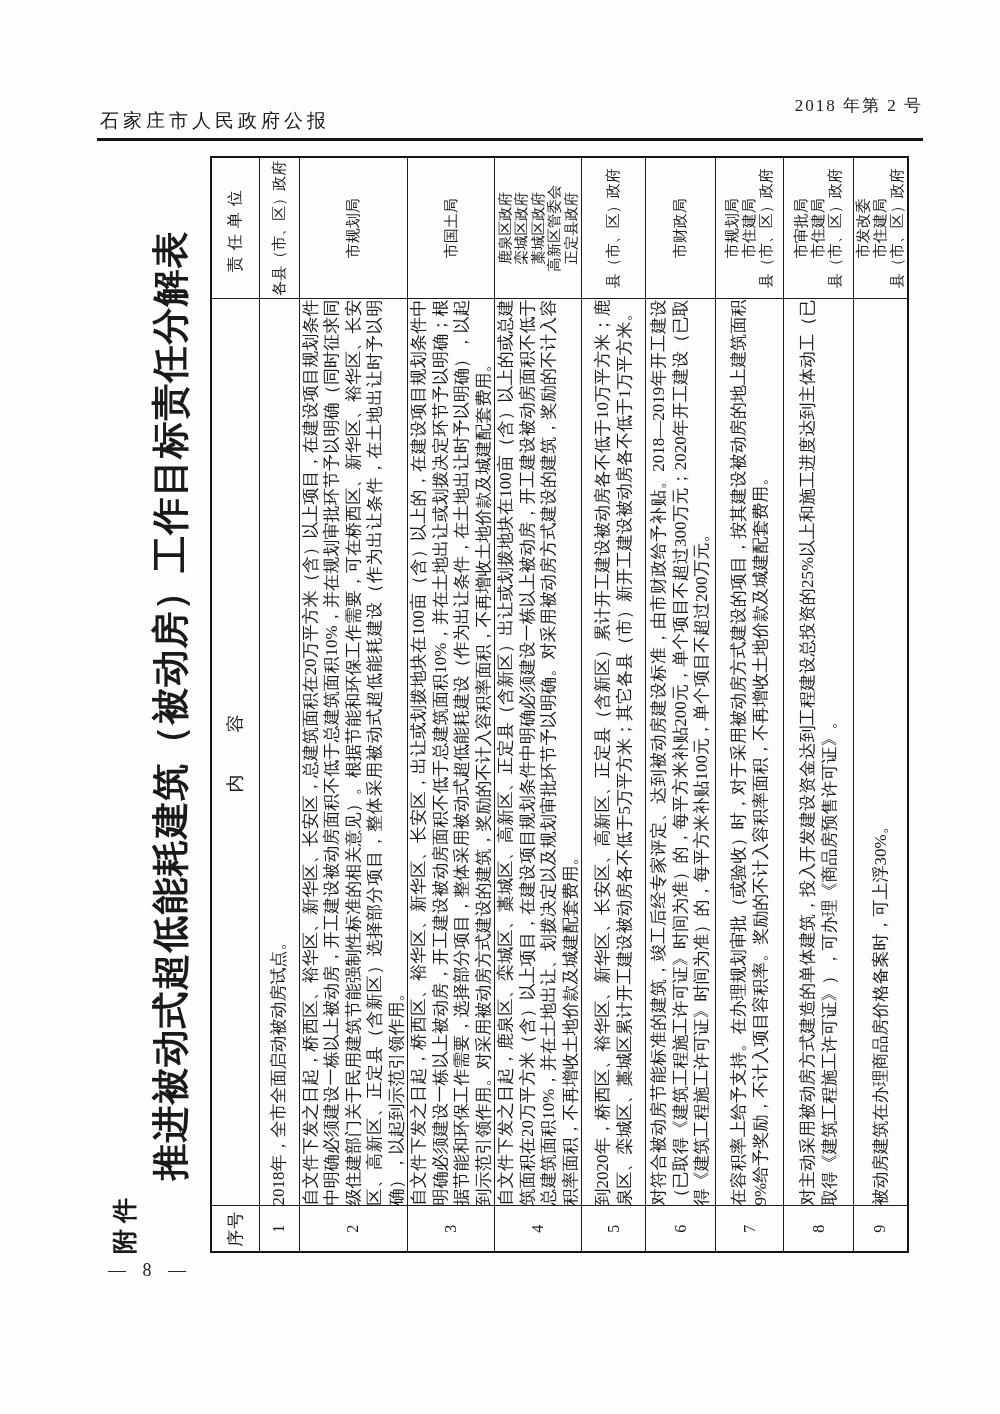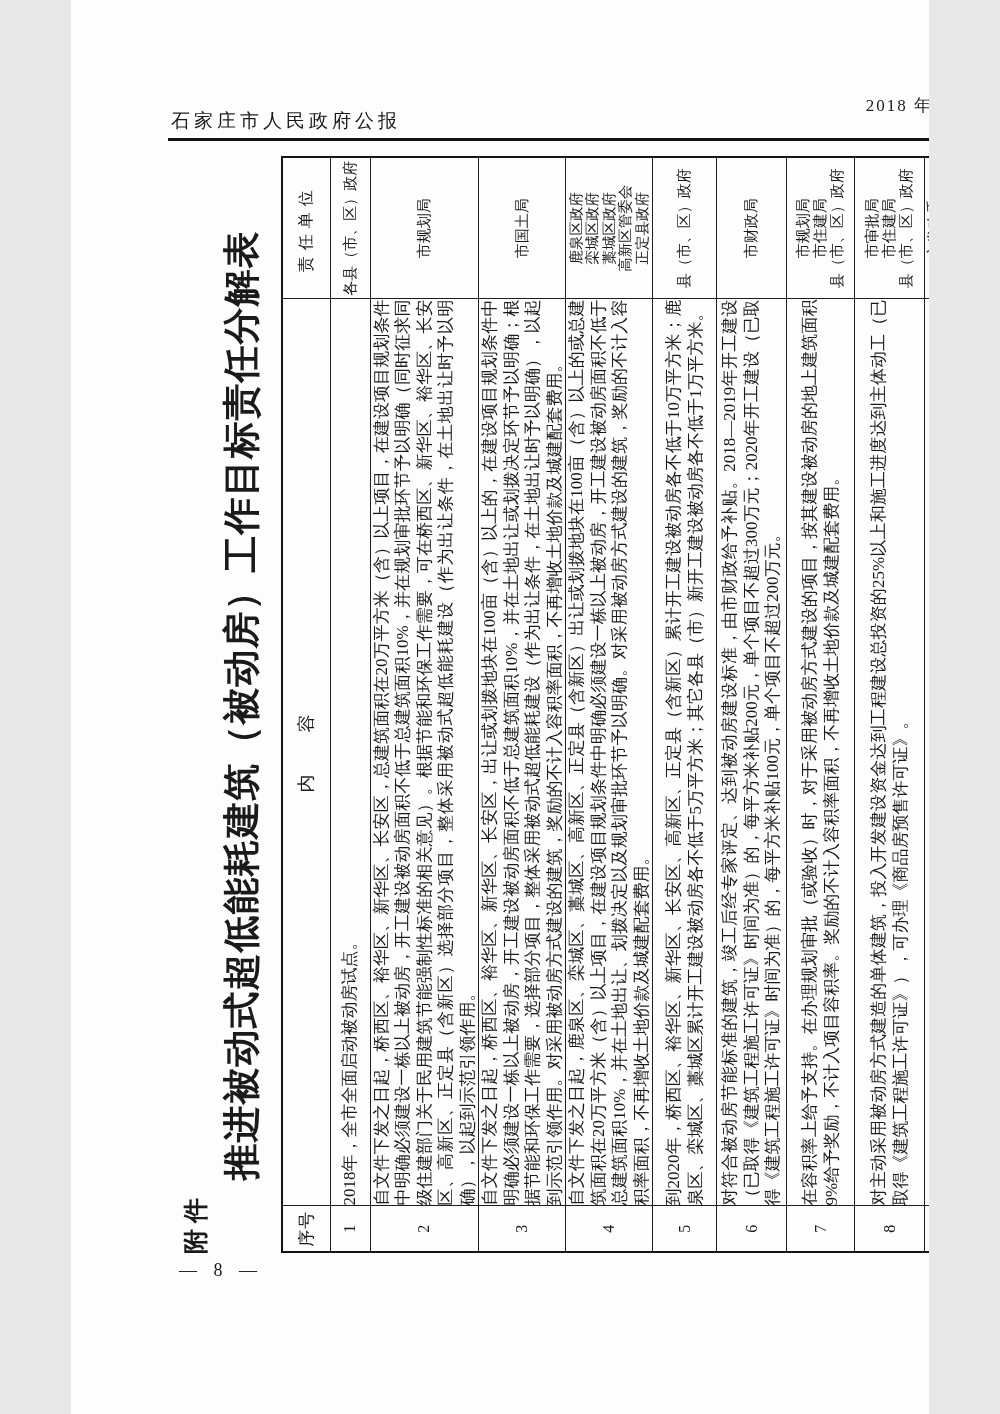--- a/index.html
+++ b/index.html
@@ -1,18 +1,18 @@
 <!DOCTYPE html>
 <html><head>
 <meta charset="utf-8">
 <style>
   html,body{margin:0;padding:0;background:#e8e8e6;}
   .page{
     position:relative;
-    width:858px;height:1414px;
+    width:1000px;height:1414px;
     margin:0 auto;
     background:#fdfdfc;
     overflow:hidden;
     font-family:"Liberation Serif","DejaVu Serif",serif;
     color:#1a1a1a;
   }
   
   .gz-header{position:absolute;left:97px;top:0;width:826px;height:142px;}
   .gz-title{position:absolute;left:3px;top:108px;font-size:19px;letter-spacing:4px;}
   .gz-issue{position:absolute;right:0;top:94px;font-size:17px;letter-spacing:2px;}

